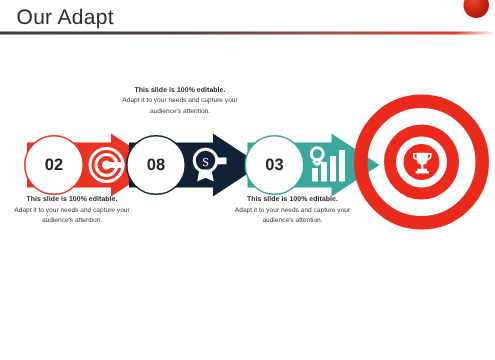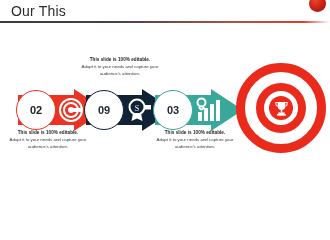--- a/index.html
+++ b/index.html
@@ -83,21 +83,21 @@
   #arrow1 .head  { border-left:32px solid #ea3323; }
   #arrow1 .num-circle { border-color:#ea3323; color:#222; }
 
   
   #arrow2 { left:86px; top:89px; }
   #arrow2 .shaft { background:#122236; }
   #arrow2 .head  { border-left:32px solid #122236; }
   #arrow2 .num-circle { border-color:#122236; }
 
   
-  #arrow3 { left:155px; top:89px; }
+  #arrow3 { left:165px; top:89px; }
   #arrow3 .shaft { background:#3aa79b; }
   #arrow3 .head  { border-left:32px solid #3aa79b; }
   #arrow3 .num-circle { border-color:#3aa79b; }
 
   
   #target {
     position:absolute;
     left:236px; top:63px;
     width:90px; height:90px;
   }
@@ -132,21 +132,21 @@
   #text-left   { left:6px;   top:129px; width:84px; }
   #text-right  { left:150px; top:129px; width:90px; }
 </style>
 </head>
 <body>
 
 <div id="slide">
 
   <div id="corner-dot"></div>
 
-  <div id="title">Our This</div>
+  <div id="title">Our Adapt</div>
   <div id="title-rule"></div>
 
   <div class="arrow-wrap" id="arrow1">
     <div class="arrow">
       <div class="shaft"></div>
       <div class="head"></div>
       <div class="num-circle">02</div>
       <div class="arrow-icon">
         <svg viewBox="0 0 26 26" width="26" height="26">
           <circle cx="13" cy="13" r="11" fill="none" stroke="#ffffff" stroke-width="2"></circle>
@@ -155,21 +155,21 @@
           <rect x="12" y="11" width="13" height="4" rx="1" fill="#ffffff"></rect>
         </svg>
       </div>
     </div>
   </div>
 
   <div class="arrow-wrap" id="arrow2">
     <div class="arrow">
       <div class="shaft"></div>
       <div class="head"></div>
-      <div class="num-circle">09</div>
+      <div class="num-circle">08</div>
       <div class="arrow-icon">
         <svg viewBox="0 0 26 26" width="26" height="26">
           <circle cx="11" cy="10" r="7.5" fill="none" stroke="#ffffff" stroke-width="2"></circle>
           <text x="11" y="13.5" font-size="8" font-family="Liberation Serif, serif" fill="#ffffff" text-anchor="middle">S</text>
           <path d="M7 16 L5.5 24 L11 21.5 L16.5 24 L15 16 Z" fill="#ffffff"></path>
           <rect x="18" y="8" width="7" height="4.5" fill="#ffffff"></rect>
         </svg>
       </div>
     </div>
   </div>

